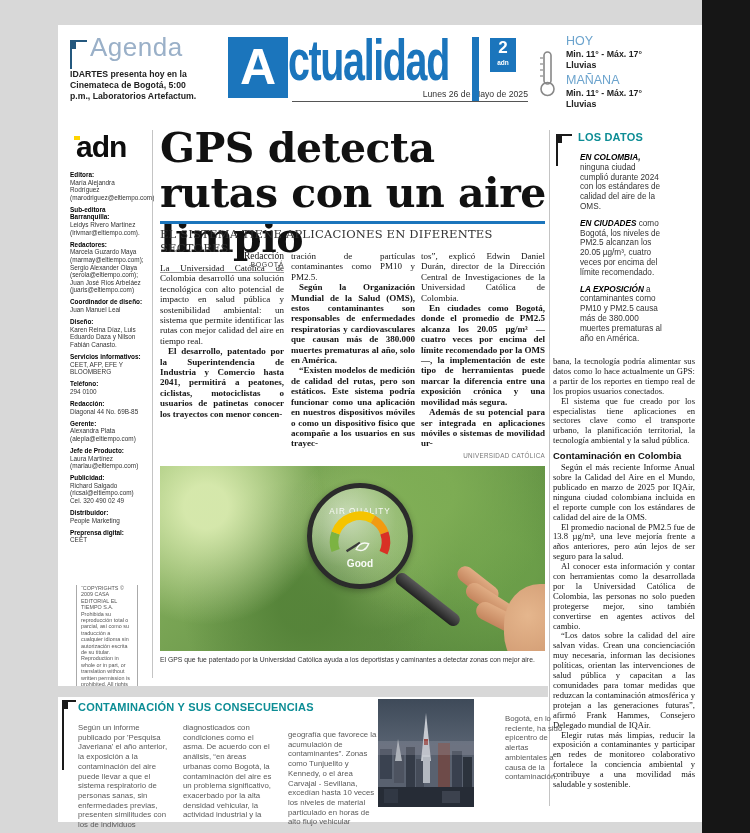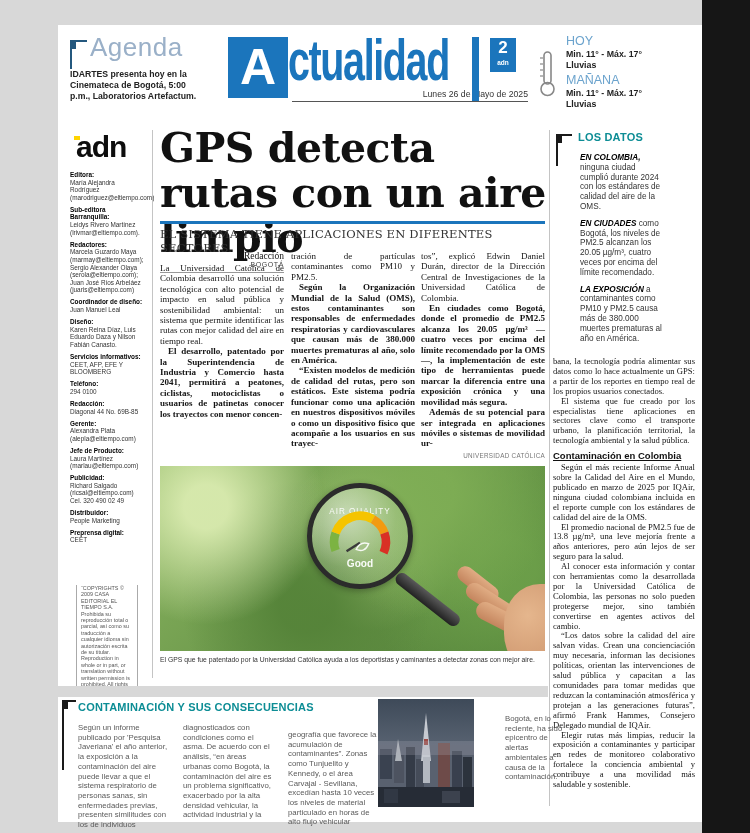--- a/index.html
+++ b/index.html
@@ -94,21 +94,21 @@
   #datos-bracket{left:556px;top:134px;width:14px;height:30px;}
   #datos-title{left:578px;top:131px;font-size:11px;font-weight:bold;color:#0d8d95;letter-spacing:0.2px;}
   #datos-items{left:580px;top:153px;width:84px;}
   .dato{font-size:8.2px;line-height:9.8px;color:#333;margin-bottom:7px;}
   .dato b{font-style:italic;color:#000;margin-top:23px;}
   #rcol{left:553px;top:357px;width:142px;font-family:"Liberation Serif",serif;font-size:8.6px;
     line-height:9.9px;text-align:justify;color:#141414;}
   #rcol p{margin:0;}
   #rcol p + p{text-indent:8px;}
   #rcol .rsubhead{font-family:"Liberation Sans",sans-serif;font-weight:bold;font-size:9.5px;
-    margin:5px 0 2px 0;text-indent:0;text-align:left;color:#111;text-decoration:underline;}
+    margin:5px 0 2px 0;text-indent:0;text-align:left;color:#111;}
   #rcol p.after-sub{text-indent:8px;}
 
   
   #bottom-bracket{left:62px;top:700px;width:12px;height:68px;}
   #bottom-title{left:78px;top:701px;font-size:11px;font-weight:bold;color:#0d8d95;letter-spacing:0.2px;}
   .bcol{width:92px;font-size:7.8px;line-height:9.7px;color:#5a5a5a;}
   #bcol1{left:78px;top:723px;}
   #bcol2{left:183px;top:723px;}
   #bcol3{left:288px;top:730px;}
   #city-photo{left:378px;top:699px;width:96px;height:108px;}

